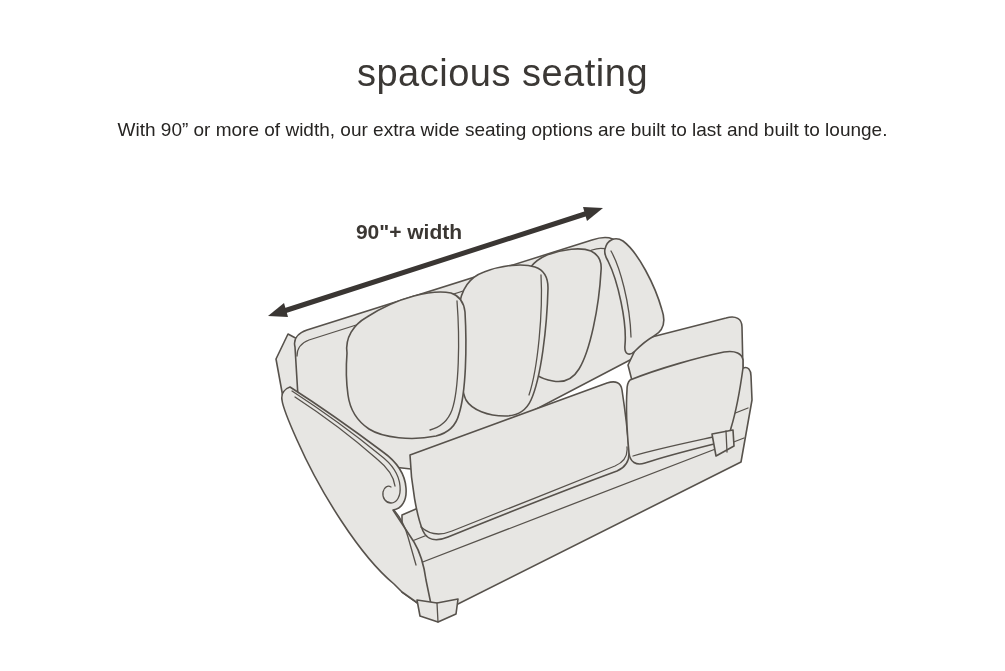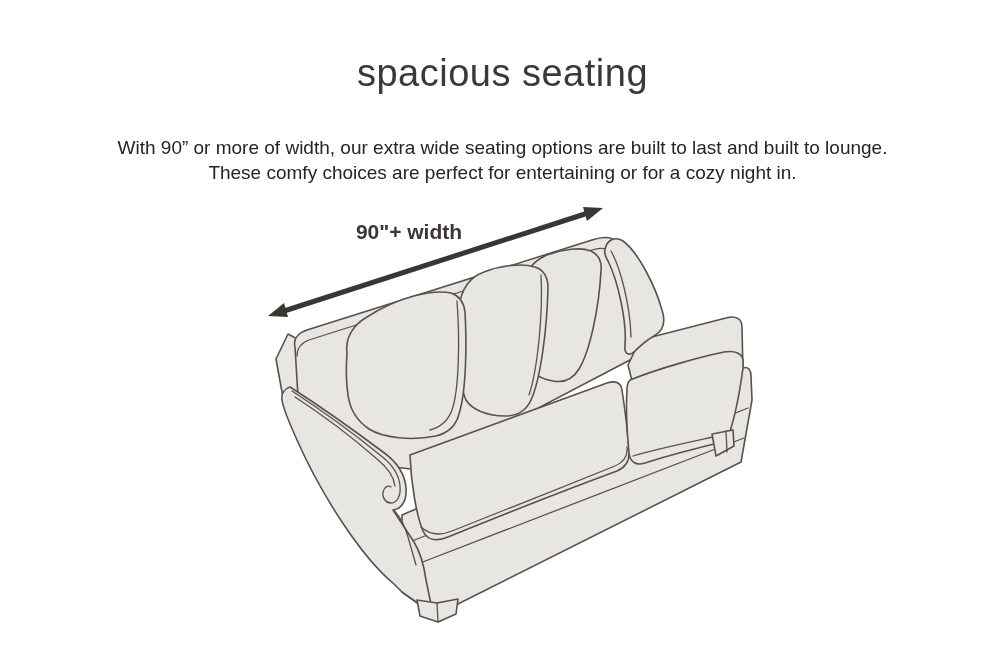--- a/index.html
+++ b/index.html
@@ -15,21 +15,21 @@
     position:absolute;top:52px;left:0;right:0;
     margin:0;
     text-align:center;
     font-size:38px;
     font-weight:normal;
     letter-spacing:.5px;
     color:#3b3835;
   }
   .intro{
     position:absolute;top:117px;left:0;right:0;
-    margin:18px;
+    margin:0;
     text-align:center;
     font-size:19px;
     line-height:25px;
     color:#272523;
   }
   .intro .line{display:block;}
   .illustration{
     position:absolute;left:0;top:0;width:1005px;height:671px;
   }
   .sofa-fill{fill:#e7e6e3;stroke:#57524c;stroke-width:1.6;stroke-linejoin:round;stroke-linecap:round;}
@@ -45,21 +45,20 @@
 </style>
 </head>
 <body>
 
 <div class="stage">
 
   <h1 class="page-title">spacious seating</h1>
 
   <p class="intro">
     <span class="line">With 90” or more of width, our extra wide seating options are built to last and built to lounge.</span>
-    <span class="line">These comfy choices are perfect for entertaining or for a cozy night in.</span>
   </p>
 
   <svg class="illustration" viewBox="0 0 1005 671">
 
     <g>
       <path class="arrow-shaft" d="M 284,311 L 588,213"></path>
       <polygon class="arrow-head" points="268,316 288,317 284,303"></polygon>
       <polygon class="arrow-head" points="603,208 587,221 583,207"></polygon>
     </g>
     <text class="dim-label" x="409" y="239" text-anchor="middle">90"+ width</text>

